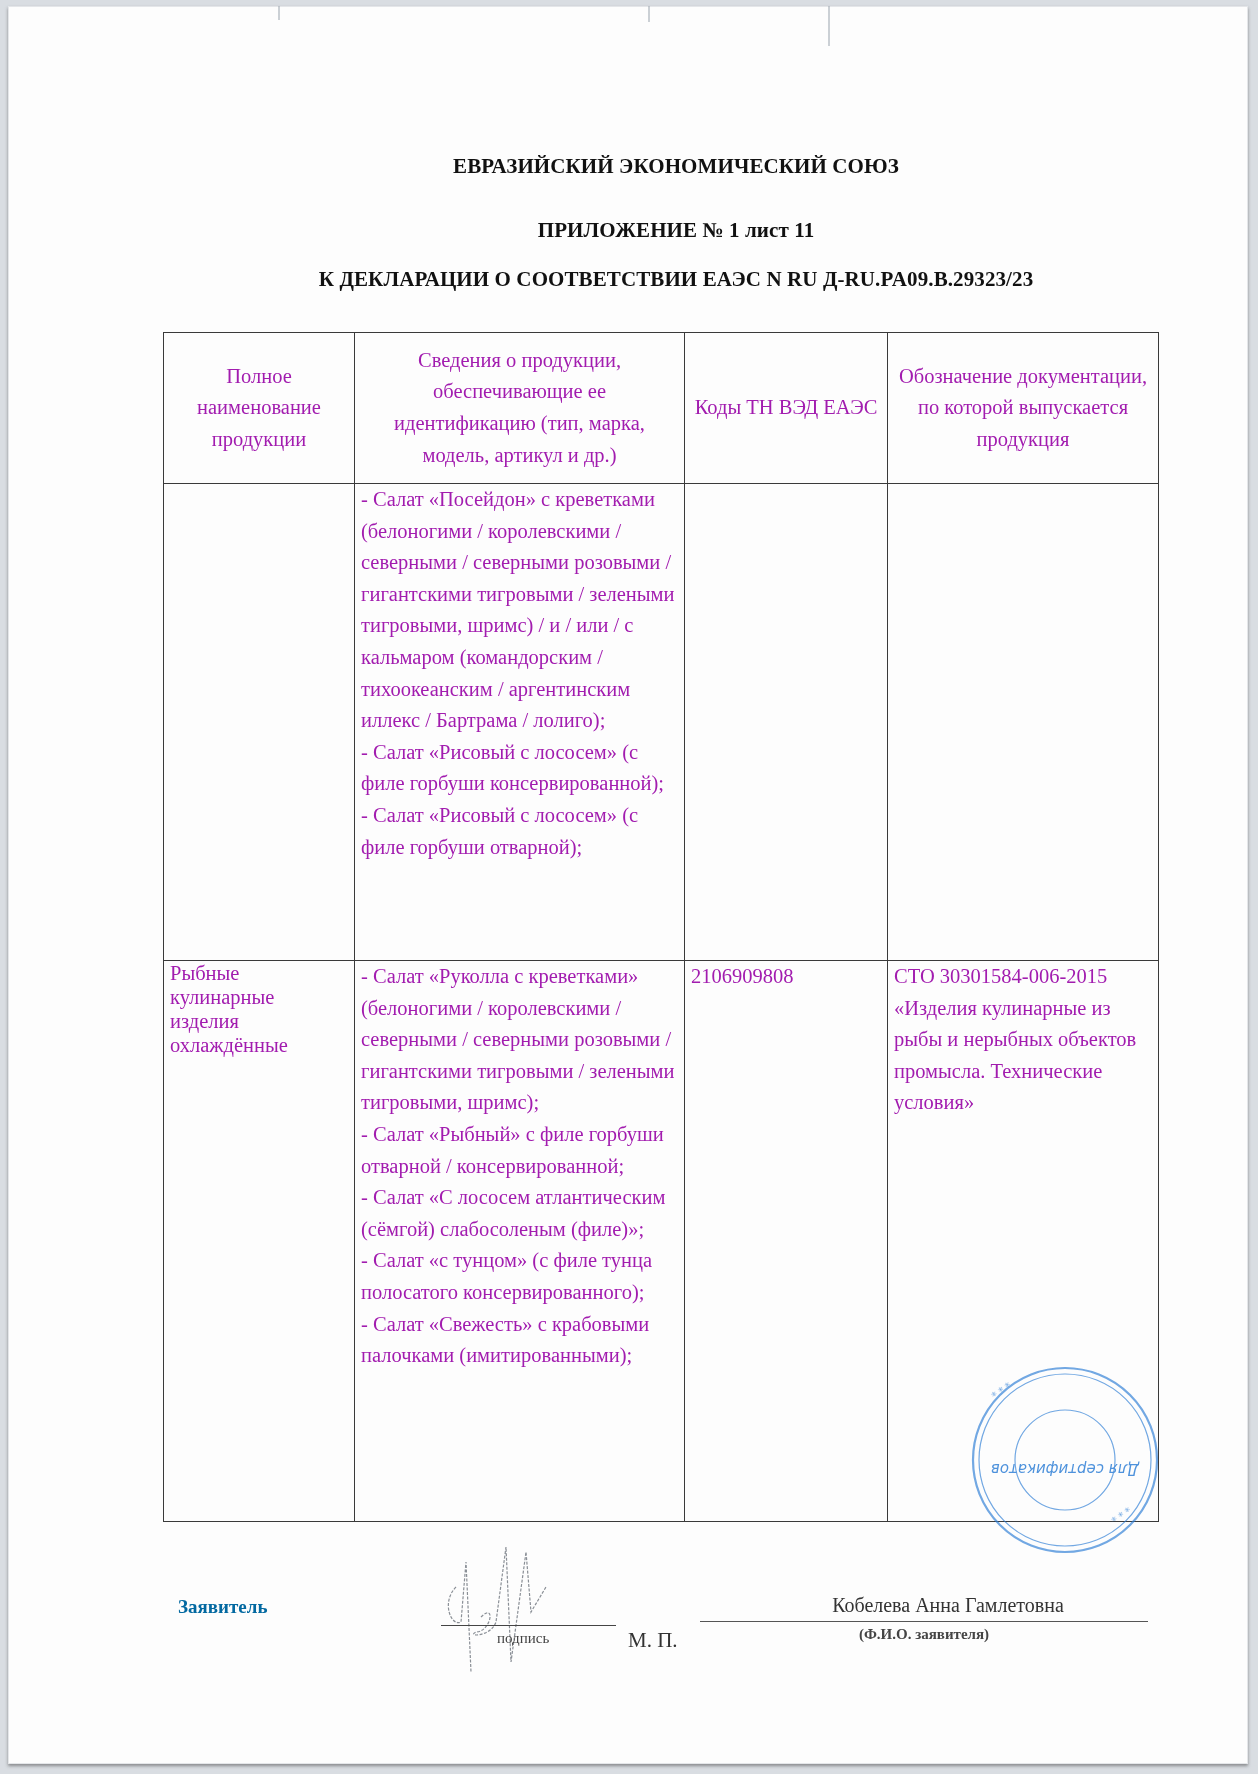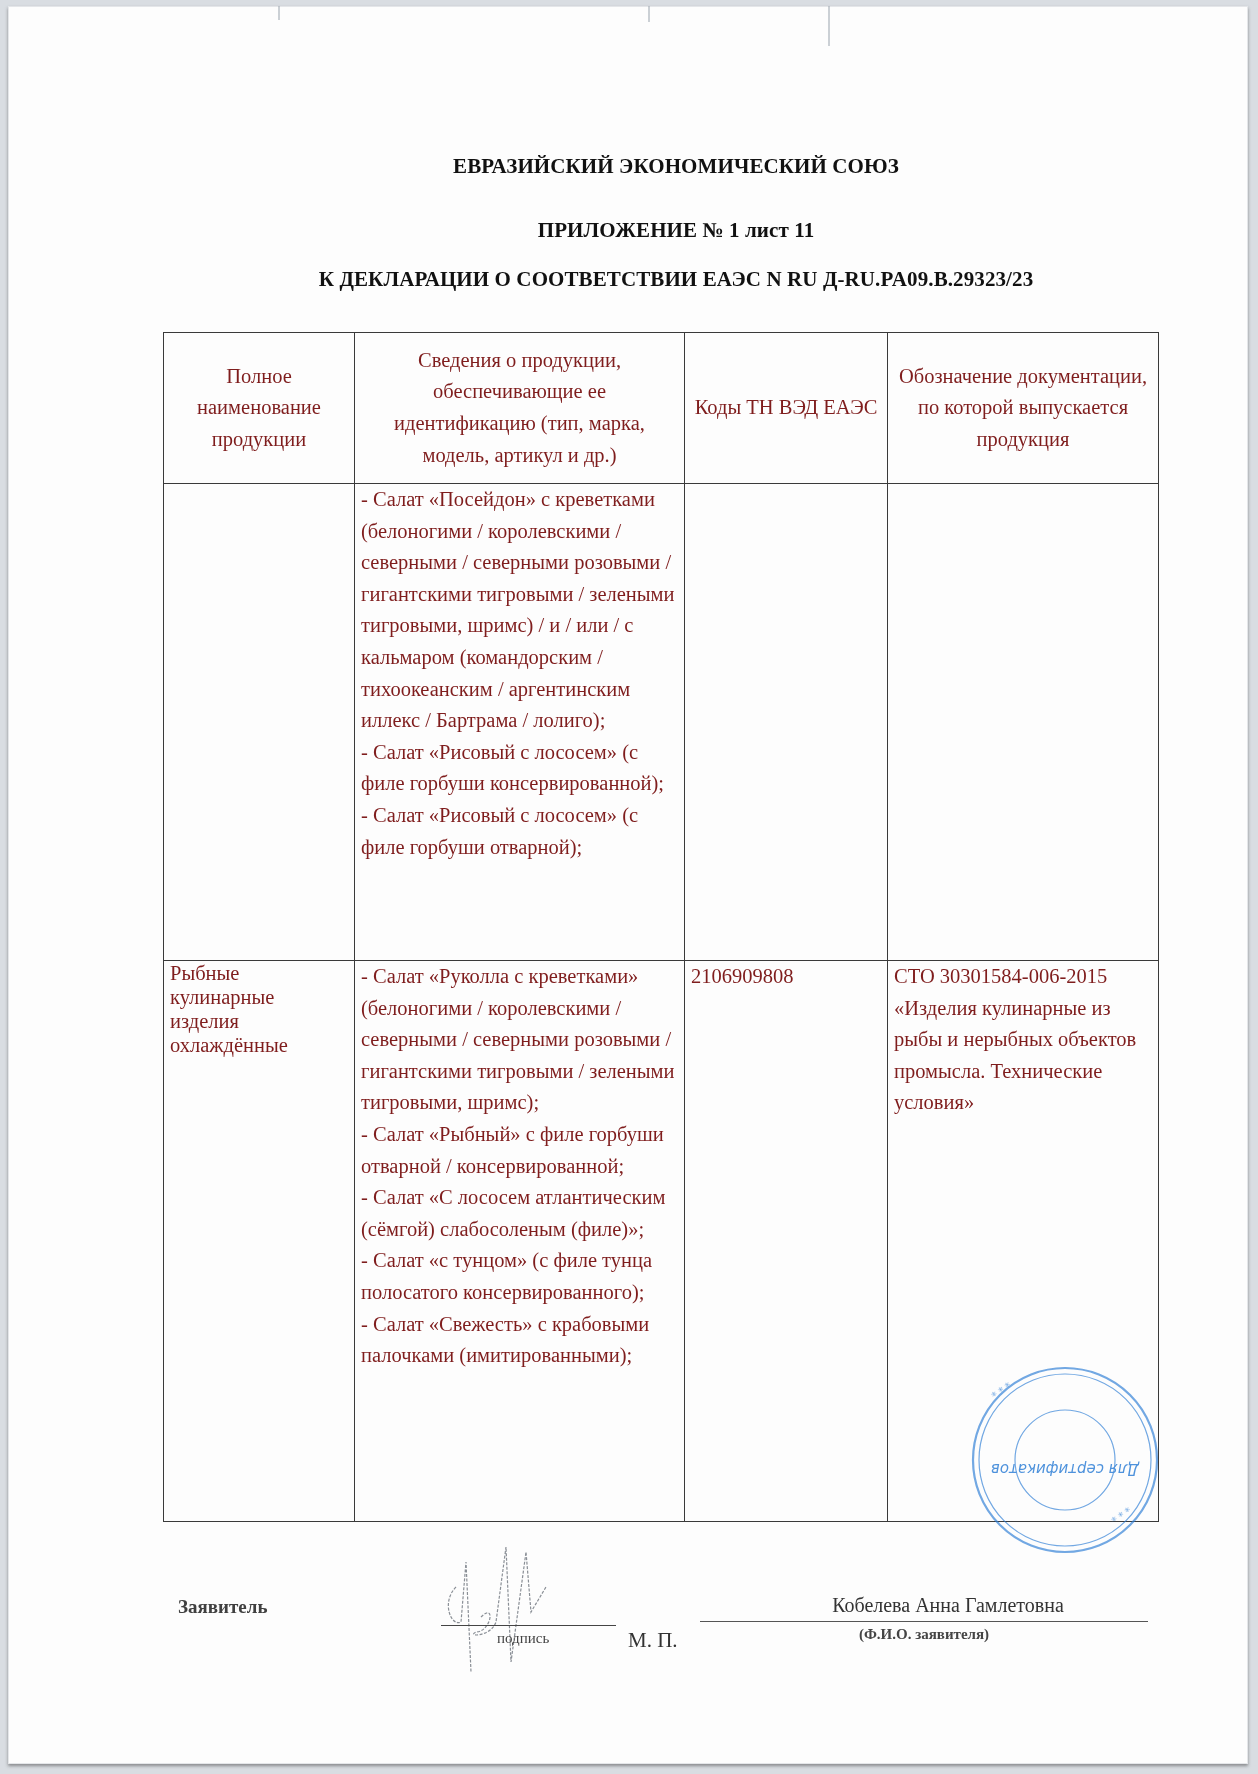--- a/index.html
+++ b/index.html
@@ -18,36 +18,36 @@
       position: absolute; left: 0; width: 1258px; text-align: center;
       font-weight: bold; font-size: 21px; letter-spacing: 0.1px; color: #111; padding-left: 47px;
     }
     #h1 { top: 154px; }
     #h2 { top: 206px; margin-top: 12px; }
     #h3 { top: 267px; text-align: center; }
 
     table.decl {
       position: absolute; left: 163px; top: 332px; width: 995px;
       border-collapse: collapse; table-layout: fixed;
-      font-size: 20.5px; line-height: 31.6px; color: #7f1d1d;
+      font-size: 20.5px; line-height: 31.6px; color: #a21caf;
     }
     table.decl td, table.decl th {
       border: 1.6px solid #3a3a3a; vertical-align: top; padding: 0 6px;
       font-weight: normal;
     }
     table.decl th { text-align: center; vertical-align: middle; line-height: 31.6px; height: 150px; }
     col.c1 { width: 191px; } col.c2 { width: 330px; } col.c3 { width: 203px; } col.c4 { width: 271px; }
     .row1 td { height: 476px; }
     .row2 td { height: 560px; }
     td.name-cell { vertical-align: middle; line-height: 24px; padding-left: 10px; }
     .list-line { white-space: pre-wrap; }
     td.codes, td.docs { padding-left: 10px; margin-left: 19px; }
 
     .footer-label {
-      position: absolute; left: 178px; top: 1596px; font-size: 19px; font-weight: bold; color: #404040;
+      position: absolute; left: 178px; top: 1596px; font-size: 19px; font-weight: bold; color: #0369a1;
     }
     .sign-line { position: absolute; left: 441px; top: 1625px; width: 175px; border-top: 1.4px solid #444; }
     .sign-caption { position: absolute; left: 497px; top: 1630px; font-size: 15px; color: #444; }
     .mp { position: absolute; left: 628px; top: 1628px; font-size: 21px; color: #333; }
     .name-line { position: absolute; left: 700px; top: 1621px; width: 448px; border-top: 1.4px solid #555; }
     .applicant-name {
       position: absolute; left: 724px; top: 1594px; width: 448px; text-align: center;
       font-size: 20px; color: #333;
     }
     .applicant-caption {

